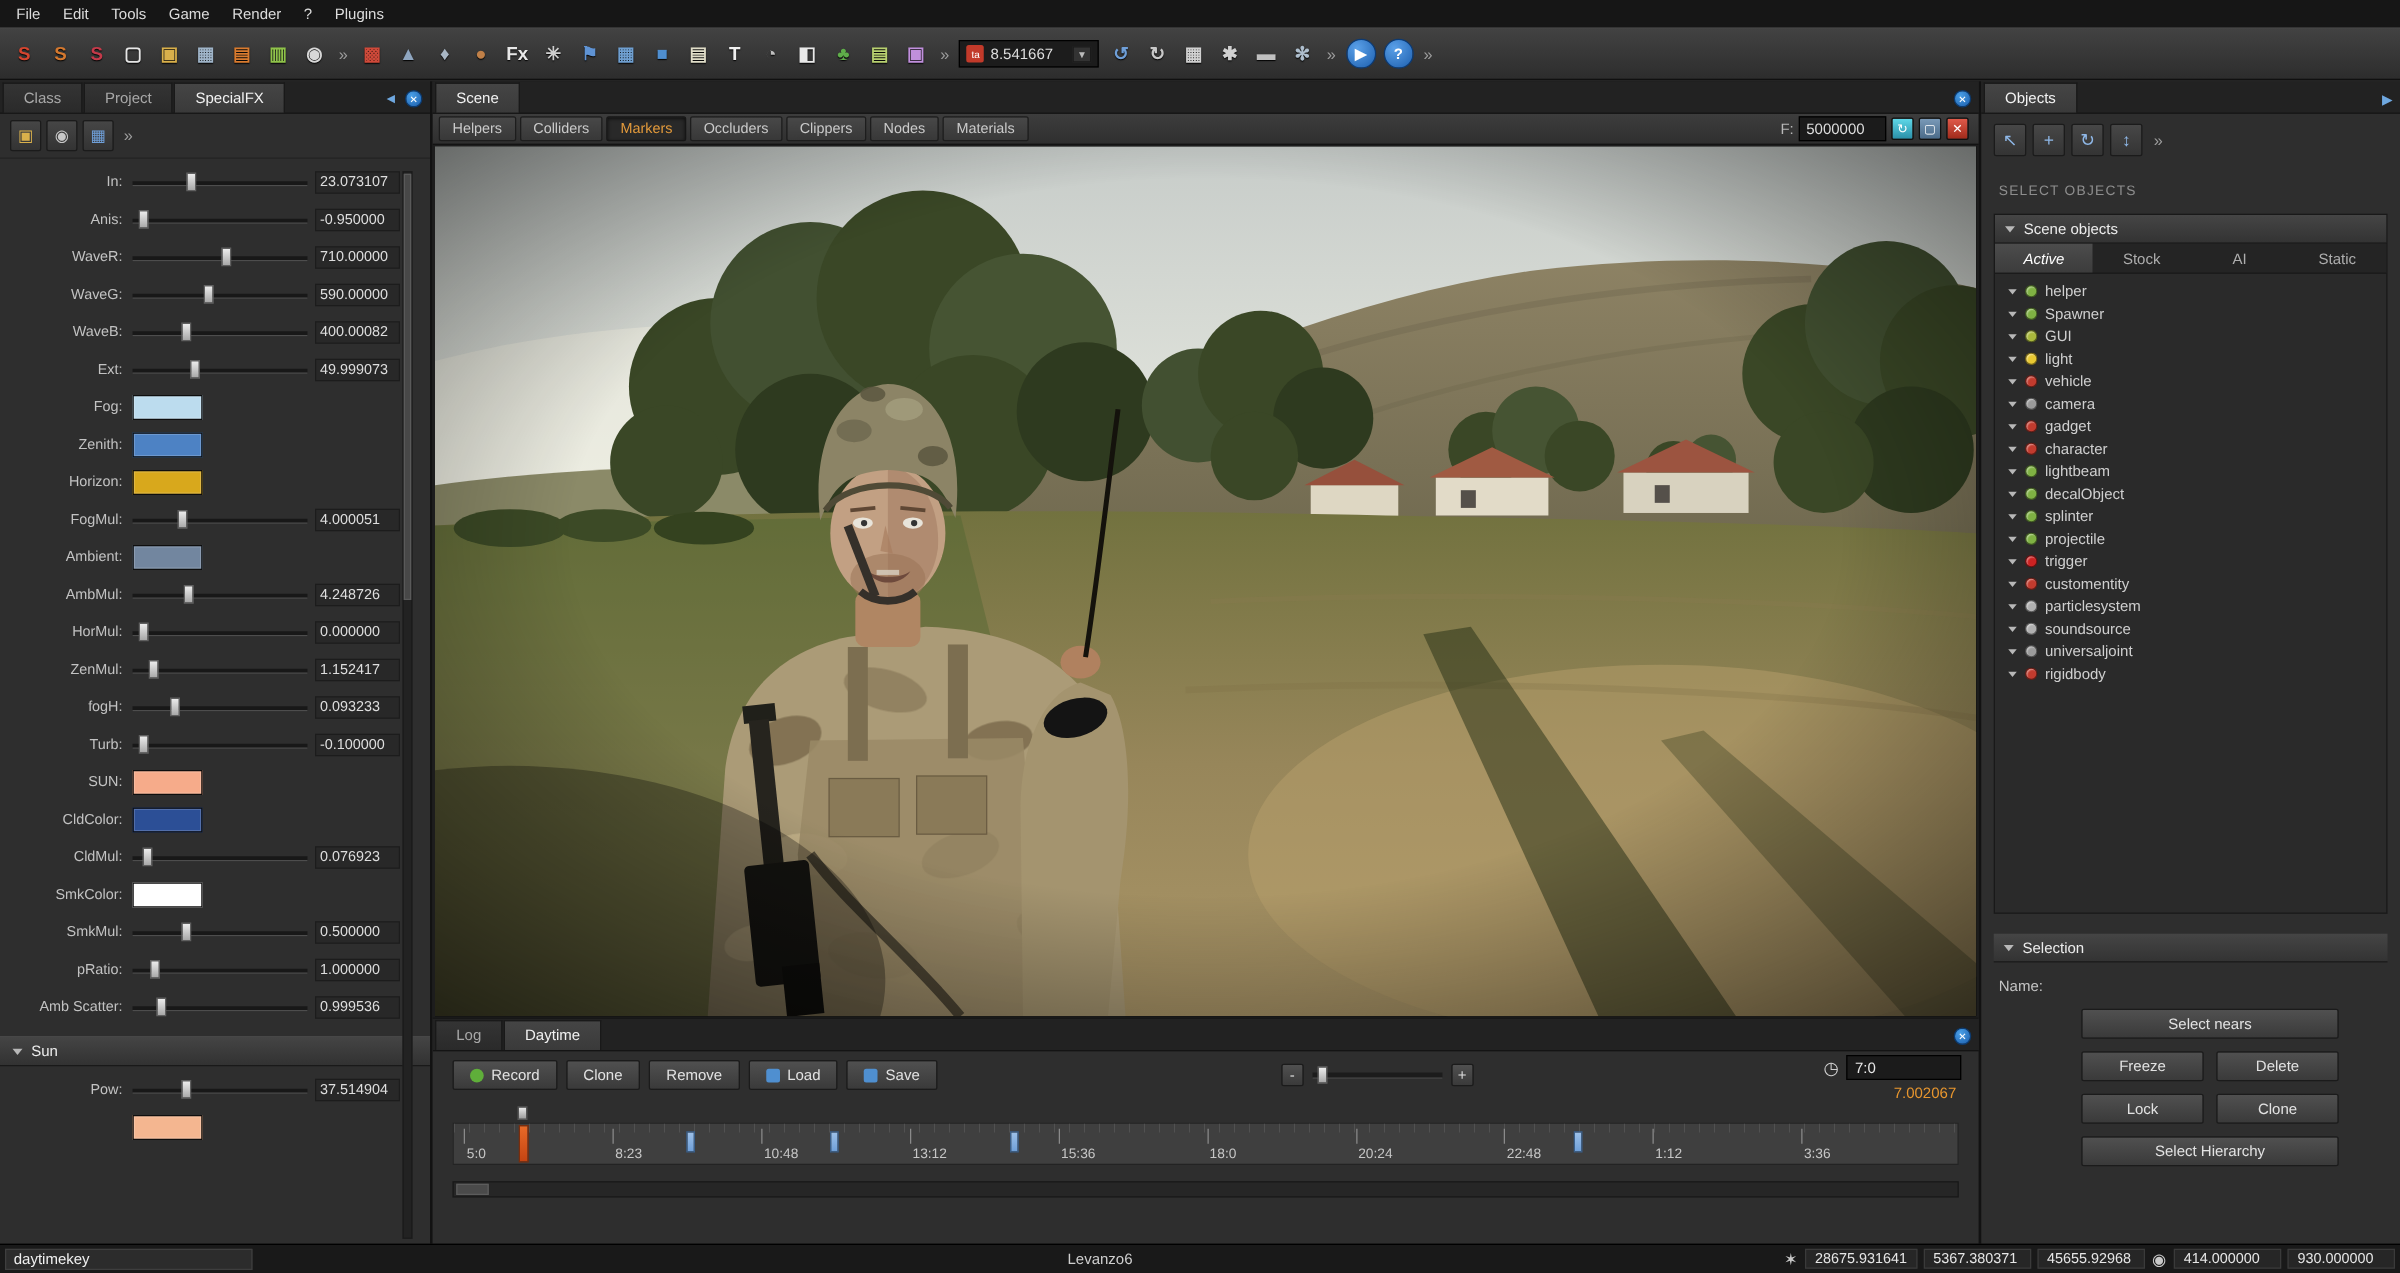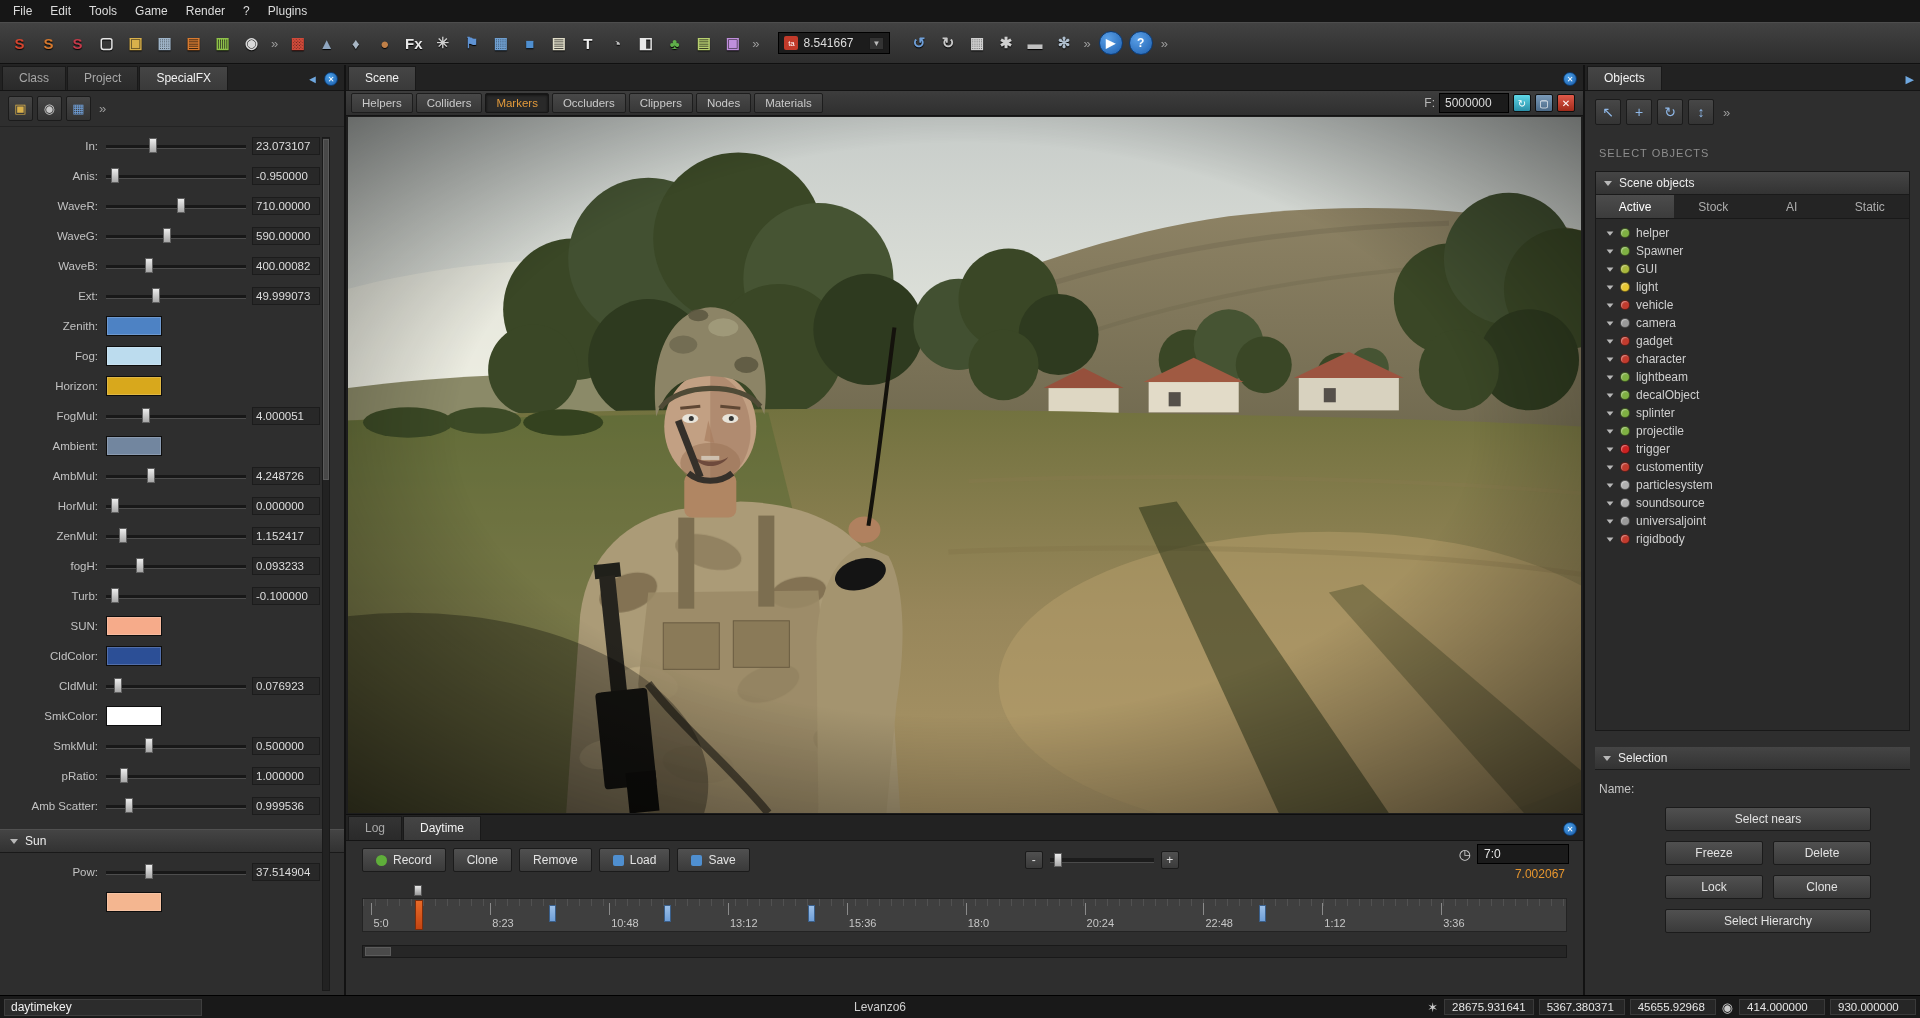--- a/index.html
+++ b/index.html
@@ -8,21 +8,21 @@
 
   
   .menubar { height:22px; background:#161616; display:flex; align-items:center; padding:0 4px; }
   .menu-item { padding:3px 9px; font-size:12px; color:#dcdcdc; cursor:default; }
 
   
   .toolbar { height:42px; background:linear-gradient(#424242,#2d2d2d); border-top:1px solid #4d4d4d; border-bottom:1px solid #101010; display:flex; align-items:center; padding:0 6px; gap:2px; }
   .ticon { width:27px; height:27px; display:flex; align-items:center; justify-content:center; font-size:15px; font-weight:bold; border-radius:3px; text-shadow:0 1px 1px #000; }
   .tsep { color:#9c9c9c; font-size:13px; padding:0 4px; }
   .tcircle { width:24px; height:24px; border-radius:50%; background:radial-gradient(circle at 35% 30%, #5aa0e8, #1d5fae); color:#fff; display:flex; align-items:center; justify-content:center; font-size:12px; font-weight:bold; border:1px solid #0c3a73; margin:0 2px; }
-  .time-dd { height:22px; background:#1c1c1c; border:1px solid #000; display:flex; align-items:center; gap:5px; padding:0 5px; margin:0 13px; color:#ddd; font-size:12px; min-width:112px; }
+  .time-dd { height:22px; background:#1c1c1c; border:1px solid #000; display:flex; align-items:center; gap:5px; padding:0 5px; margin:0 2px; color:#ddd; font-size:12px; min-width:112px; }
   .time-dd-ico { width:14px; height:14px; background:#c23a2a; color:#fff; font-size:8px; display:flex; align-items:center; justify-content:center; border-radius:2px; }
   .time-dd-arrow { font-size:8px; color:#bbb; margin-left:auto; background:#333; border:1px solid #1a1a1a; padding:1px 3px; }
 
   
   .main { position:absolute; top:65px; bottom:23px; left:0; right:0; display:flex; }
 
   .panel-tabs { height:26px; background:#222; display:flex; align-items:flex-end; padding:2px 2px 0; border-bottom:1px solid #141414; position:relative; }
   .ptab { padding:4px 16px 5px; font-size:12px; color:#a8a8a8; background:linear-gradient(#343434,#2a2a2a); border:1px solid #191919; border-bottom:none; margin-right:1px; cursor:default; }
   .ptab.active { background:linear-gradient(#454545,#3a3a3a); color:#f2f2f2; }
   .tab-extra { margin-left:auto; display:flex; align-items:center; gap:6px; padding:0 4px 4px; }
@@ -88,21 +88,21 @@
 
   
   .right-panel { width:337px; background:#2e2e2e; border-left:2px solid #121212; display:flex; flex-direction:column; }
   .rp-toolbar { height:42px; display:flex; align-items:center; gap:5px; padding:0 10px; }
   .rp-icon { width:26px; height:26px; display:flex; align-items:center; justify-content:center; border:1px solid #1b1b1b; background:linear-gradient(#474747,#343434); border-radius:2px; font-size:14px; color:#8fb8e8; }
   .rp-caption { font-size:11px; color:#8d8d8d; padding:14px 14px 12px; letter-spacing:1px; }
   .objects-box { margin:0 10px; border:1px solid #191919; background:#2a2a2a; height:560px; display:flex; flex-direction:column; }
   .box-header { height:23px; background:linear-gradient(#454545,#333); border-bottom:1px solid #1a1a1a; display:flex; align-items:center; gap:7px; padding-left:8px; font-size:12px; color:#ececec; flex:0 0 auto; }
   .obj-tabs { display:flex; height:24px; background:#242424; border-bottom:1px solid #191919; flex:0 0 auto; }
   .obj-tab { flex:1; text-align:center; font-size:12px; color:#adadad; padding-top:5px; }
-  .obj-tab.active { background:linear-gradient(#4c4c4c,#3c3c3c); color:#fff; }
+  .obj-tab.active { background:linear-gradient(#4c4c4c,#3c3c3c); color:#fff;font-style:italic; }
   .obj-list { flex:1; overflow:hidden; padding:5px 0; }
   .obj-item { height:18px; display:flex; align-items:center; gap:6px; padding-left:10px; font-size:12px; color:#cfcfcf; }
   .obj-item .tri { transform:scale(.85); }
   .obj-dot { width:10px; height:10px; border-radius:50%; border:1px solid rgba(0,0,0,.5); box-shadow:inset 1px 1px 1px rgba(255,255,255,.4); }
   .selection-box { margin:16px 10px 0; }
   .sel-name-row { font-size:12px; color:#c4c4c4; padding:12px 4px 4px; }
   .sel-buttons { width:206px; margin:2px auto 0 70px; }
   .sel-btn { width:100%; margin:5px 0; padding:4px 0; text-align:center; font-size:12px; color:#e2e2e2; background:linear-gradient(#505050,#3a3a3a); border:1px solid #1b1b1b; border-radius:2px; }
   .sel-row { display:flex; gap:10px; }
   .sel-row .sel-btn { flex:1; }
@@ -230,26 +230,26 @@
       <div class="p-value">400.00082</div>
           </div>
           <div class="param-row">
       <div class="p-label">Ext:</div>
       <div class="p-slider">
               <span class="p-thumb" style="left:33.1%"></span>
             </div>
       <div class="p-value">49.999073</div>
           </div>
           <div class="param-row">
+      <div class="p-label">Fog:</div>
+      <div class="p-color" style="background:#bcdcee"></div>
+          </div>
+          <div class="param-row">
       <div class="p-label">Zenith:</div>
       <div class="p-color" style="background:#4d82c4"></div>
-          </div>
-          <div class="param-row">
-      <div class="p-label">Fog:</div>
-      <div class="p-color" style="background:#bcdcee"></div>
           </div>
           <div class="param-row">
       <div class="p-label">Horizon:</div>
       <div class="p-color" style="background:#d8a81c"></div>
           </div>
           <div class="param-row">
       <div class="p-label">FogMul:</div>
       <div class="p-slider">
               <span class="p-thumb" style="left:25.8%"></span>
             </div>

